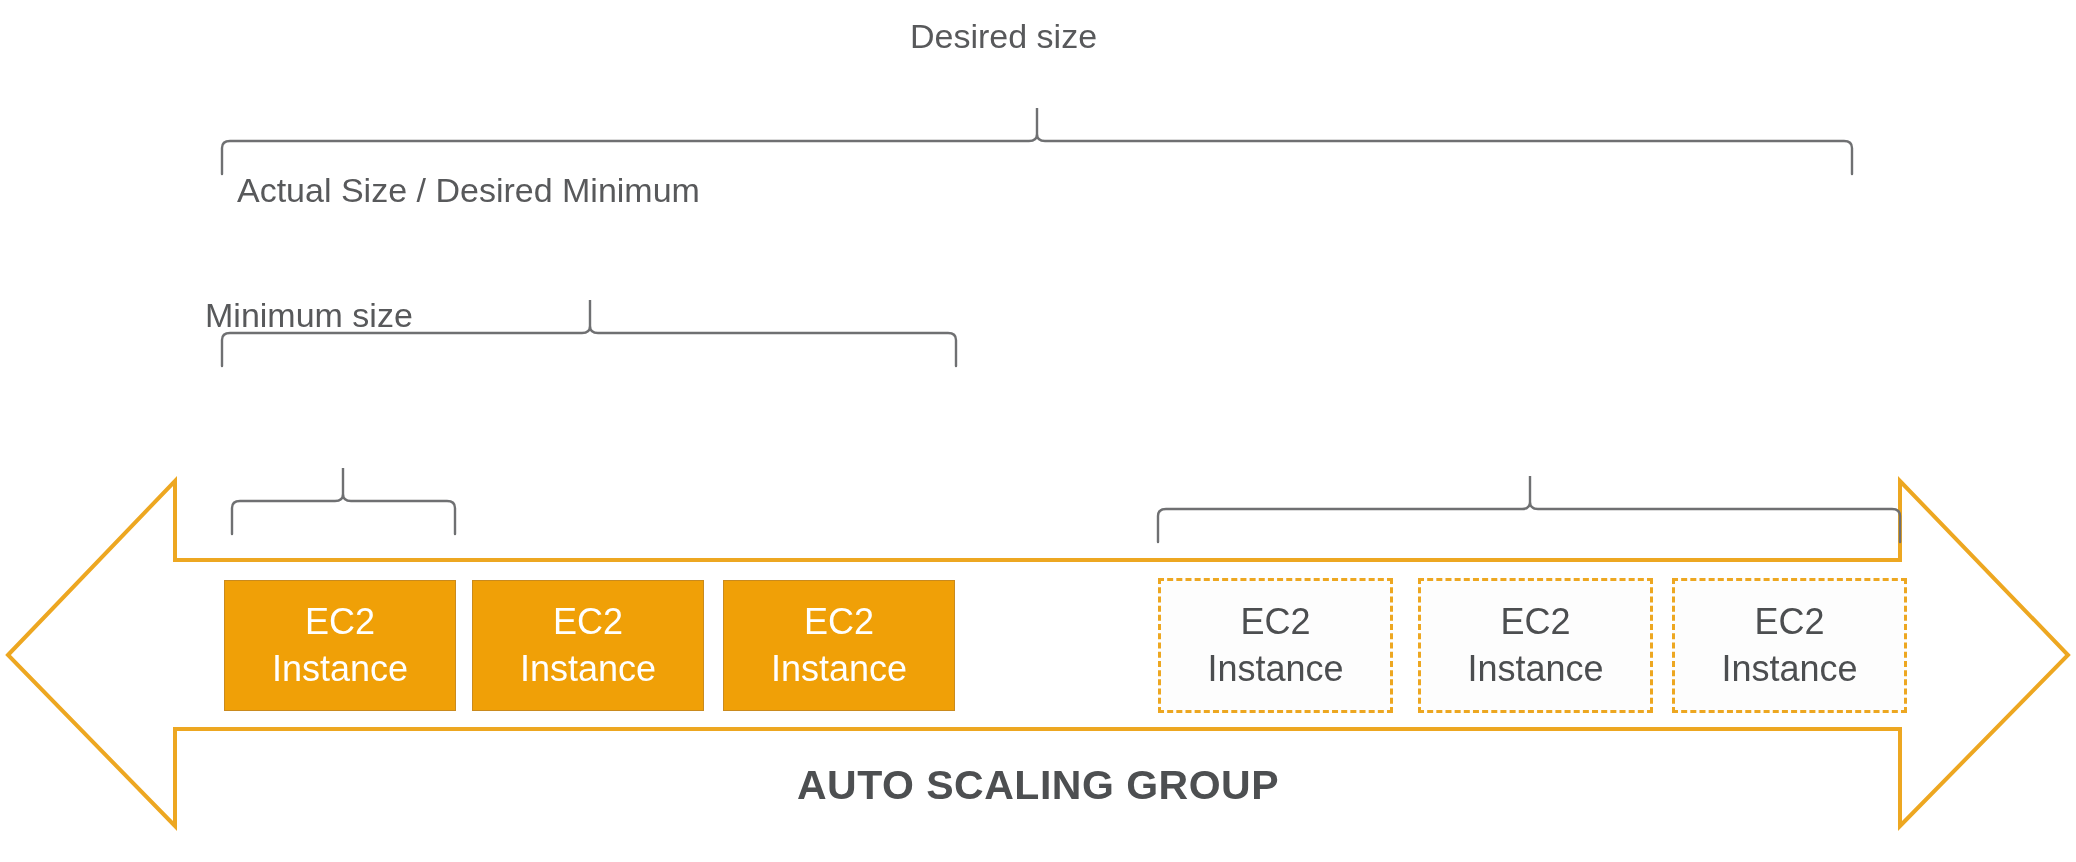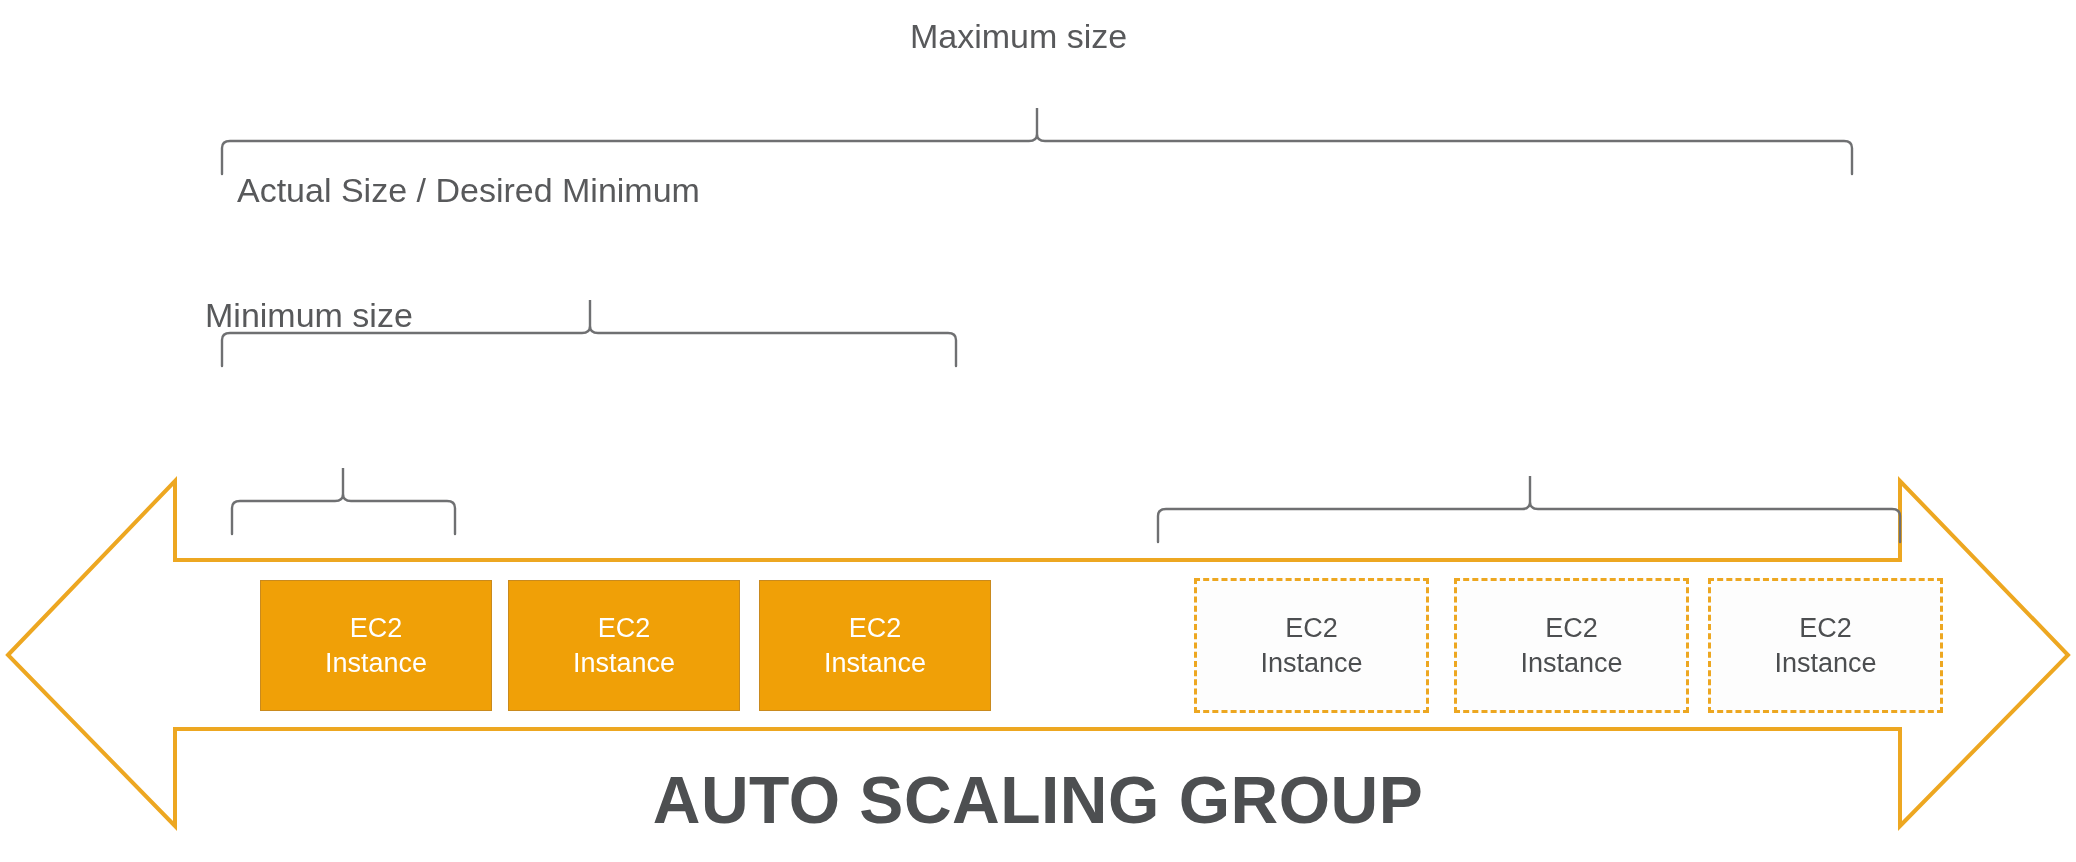--- a/index.html
+++ b/index.html
@@ -42,24 +42,23 @@
   #label-scale-out    { left: 1352px; top: 289px; }
 
   
   .ec2-box {
     position: absolute;
     box-sizing: border-box;
     display: flex;
     flex-direction: column;
     align-items: center;
     justify-content: center;
-    font-size: 27px;
+    font-size: 36px;
     line-height: 1.28;
     text-align: center;
-    margin-left: 36px;
   }
   .ec2-box.solid {
     background: #F0A007;
     border: 1px solid #C98A1E;
     color: #ffffff;
   }
   .ec2-box.dashed {
     background: #fdfdfd;
     border: 3px dashed #EDA721;
     color: #4c4e50;
@@ -67,21 +66,21 @@
   .ec2-line { display: block; }
 
   
   #asg-title {
     position: absolute;
     left: 0;
     top: 762px;
     width: 2076px;
     text-align: center;
     color: #4d4f51;
-    font-size: 66px;
+    font-size: 41px;
     font-weight: bold;
     letter-spacing: 0.5px;
     font-family: "Liberation Sans", sans-serif;
   }
 </style>
 </head>
 <body>
 
 <div id="stage">
 
@@ -149,21 +148,21 @@
                Q 1530 509 1530 502
                L 1530 476
                L 1530 502
                Q 1530 509 1538 509
                L 1892 509
                Q 1900 509 1900 516
                L 1900 542" fill="none" stroke="#6f7072" stroke-width="2.4" stroke-linecap="round"></path>
     </g>
   </svg>
 
-  <div class="bracket-label" id="label-maximum-size">Maximum size</div>
+  <div class="bracket-label" id="label-maximum-size">Desired size</div>
 
   <div class="bracket-label" id="label-actual-size">Actual Size / Desired Minimum</div>
 
   <div class="bracket-label" id="label-minimum-size">Minimum size</div>
 
 
   <div class="ec2-box solid" style="left:224px; top:580px; width:232px; height:131px;">
     <span class="ec2-line">EC2</span>
     <span class="ec2-line">Instance</span>
   </div>

